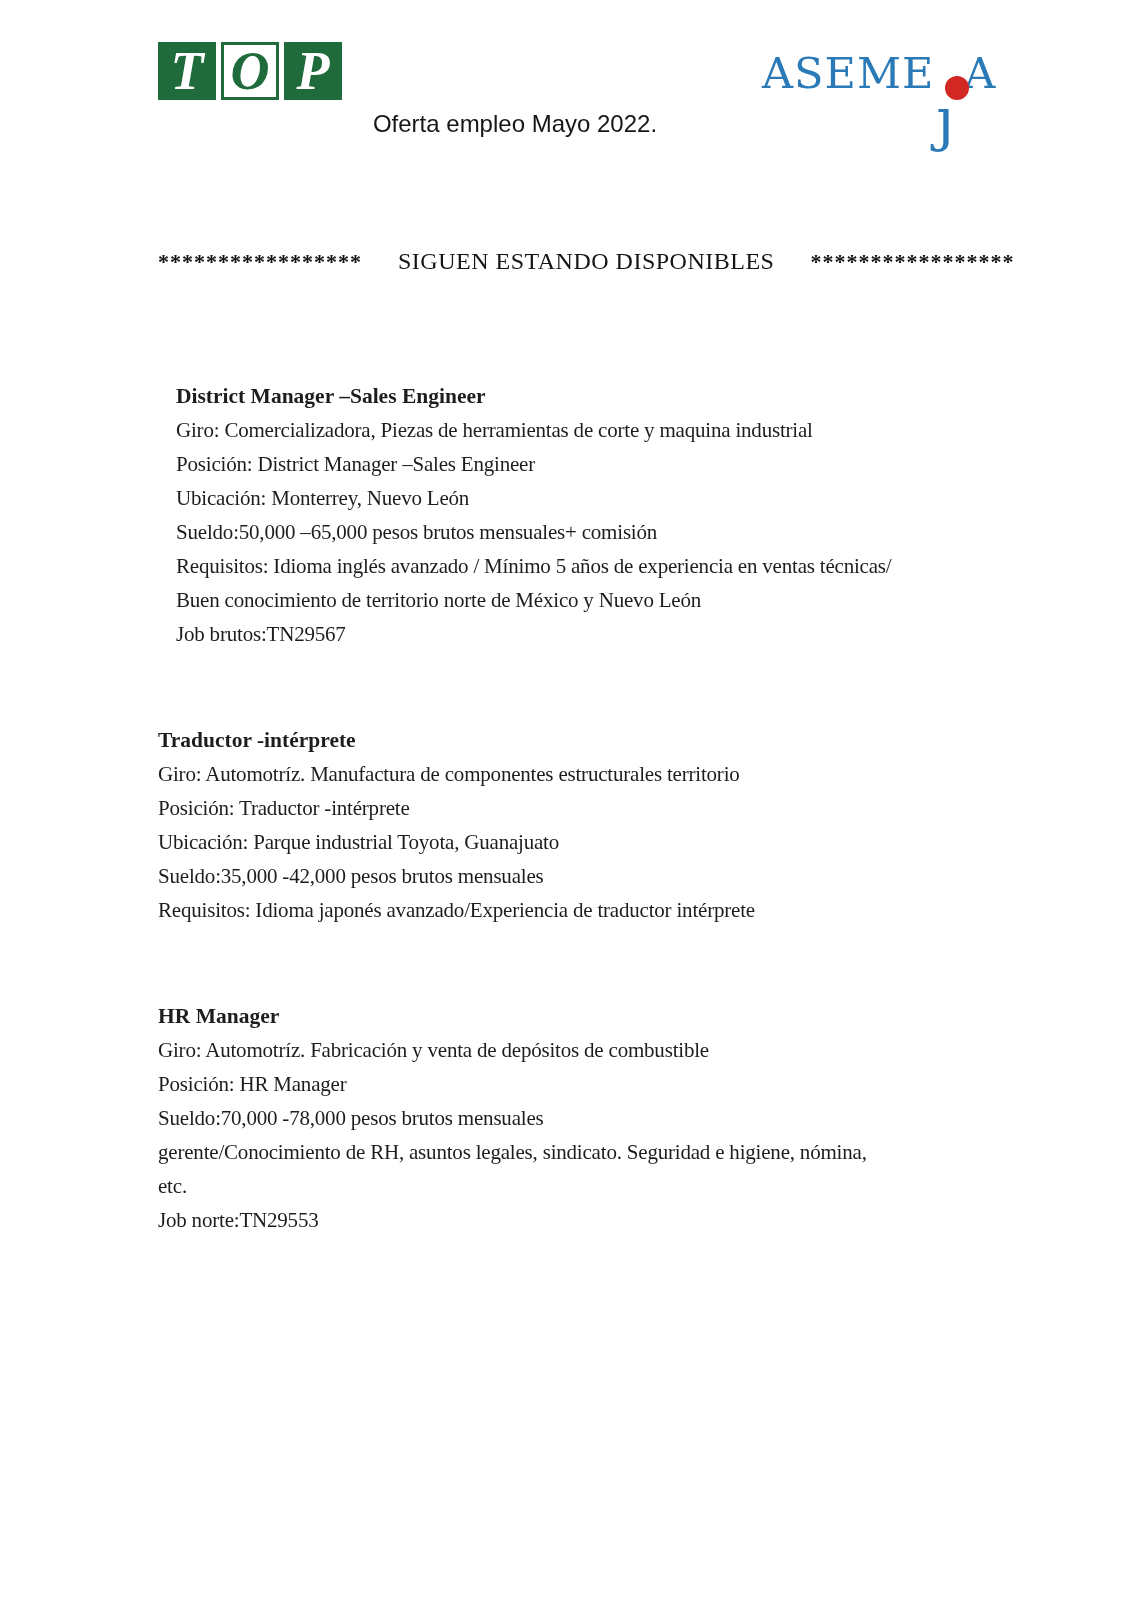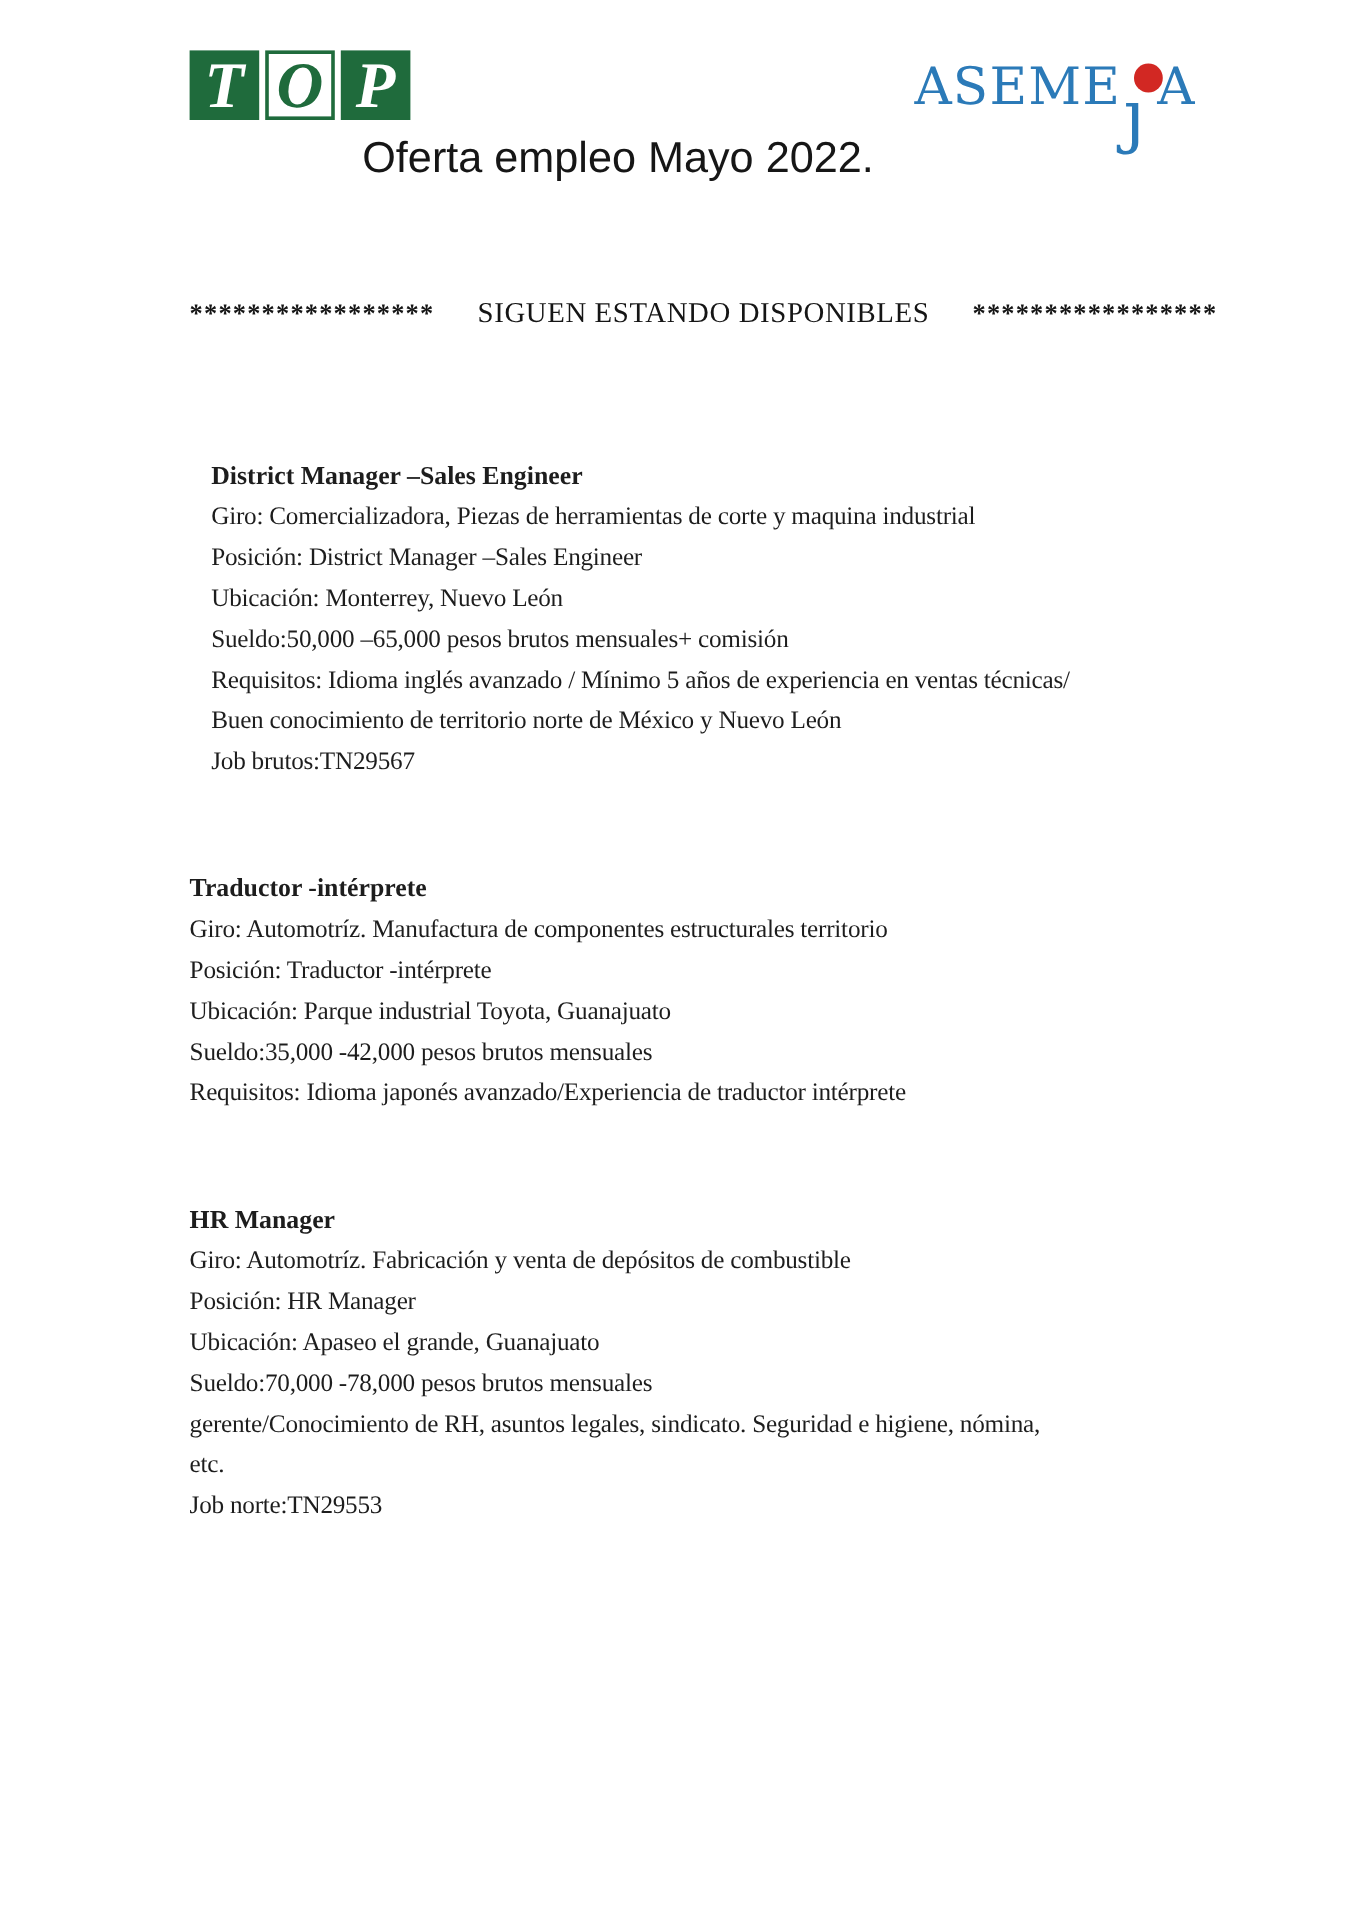--- a/index.html
+++ b/index.html
@@ -23,21 +23,21 @@
     font-style:italic; font-weight:bold;
     font-size:54px; line-height:1;
     color:#ffffff;
     box-sizing:border-box;
   }
   .top-sq.o { background:#ffffff; border:3px solid #1f6b3c; color:#1f6b3c; }
 
   
   .asemeja {
     position:absolute; left:762px; top:50px;
-    display:flex; align-items:center;
+    display:flex; align-items:flex-end;
     font-family:"DejaVu Serif", serif;
     color:#2b7ab8;
     white-space:nowrap;
   }
   .asm-text { font-size:43px; line-height:46px; letter-spacing:1px; }
   .asm-j { position:relative; display:inline-block; width:30px; }
   .asm-jglyph {
     position:absolute; left:2px; top:-6px;
     font-size:58px; line-height:58px;
   }
@@ -45,21 +45,21 @@
     position:absolute; left:11px; top:-20px;
     width:24px; height:24px; border-radius:50%;
     background:#d22823;
   }
 
   
   .doc-title {
     position:absolute; top:110px; left:0; width:1030px;
     text-align:center;
     font-family:"Liberation Sans", sans-serif;
-    font-size:36px; color:#161616;
+    font-size:24px; color:#161616;
   }
 
   
   .content { position:absolute; left:158px; top:248px; width:850px; }
 
   .banner {
     display:flex; align-items:baseline; gap:36px;
     color:#151515;
   }
   .stars { font-weight:bold; font-size:22px; letter-spacing:1px; white-space:nowrap; }
@@ -133,21 +133,20 @@
           <div class="job-line">Sueldo:35,000 -42,000 pesos brutos mensuales</div>
           <div class="job-line">Requisitos: Idioma japonés avanzado/Experiencia de traductor intérprete</div>
         </div>
     </section>
 
     <section class="job">
       <h2 class="job-heading">HR Manager</h2>
       <div class="job-lines">
           <div class="job-line">Giro: Automotríz. Fabricación y venta de depósitos de combustible</div>
           <div class="job-line">Posición: HR Manager</div>
-          <div class="job-line">Ubicación: Apaseo el grande, Guanajuato</div>
           <div class="job-line">Sueldo:70,000 -78,000 pesos brutos mensuales</div>
           <div class="job-line">gerente/Conocimiento de RH, asuntos legales, sindicato. Seguridad e higiene, nómina,</div>
           <div class="job-line">etc.</div>
           <div class="job-line">Job norte:TN29553</div>
         </div>
     </section>
 
   </div>
 </div>
 

